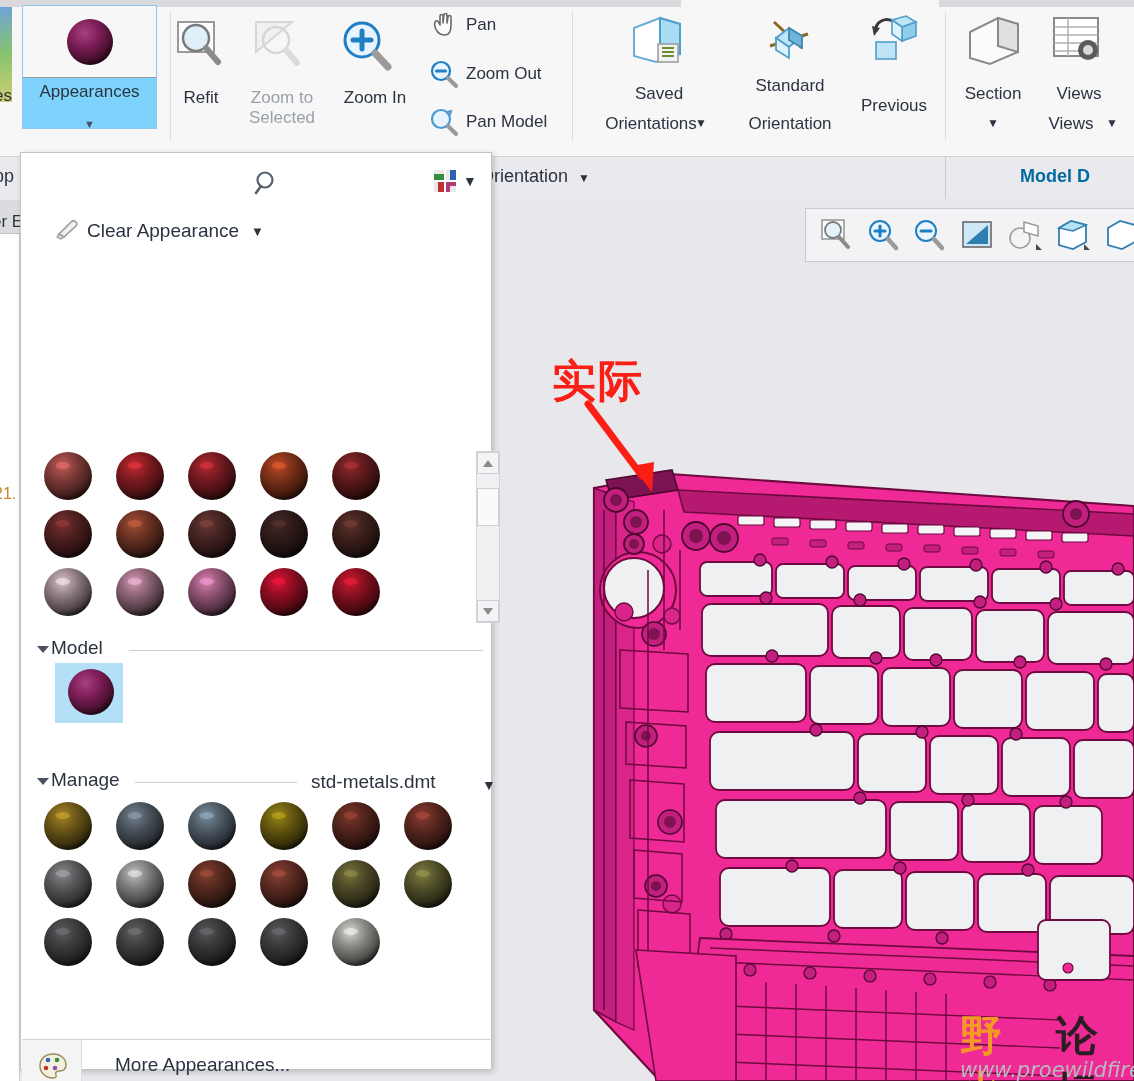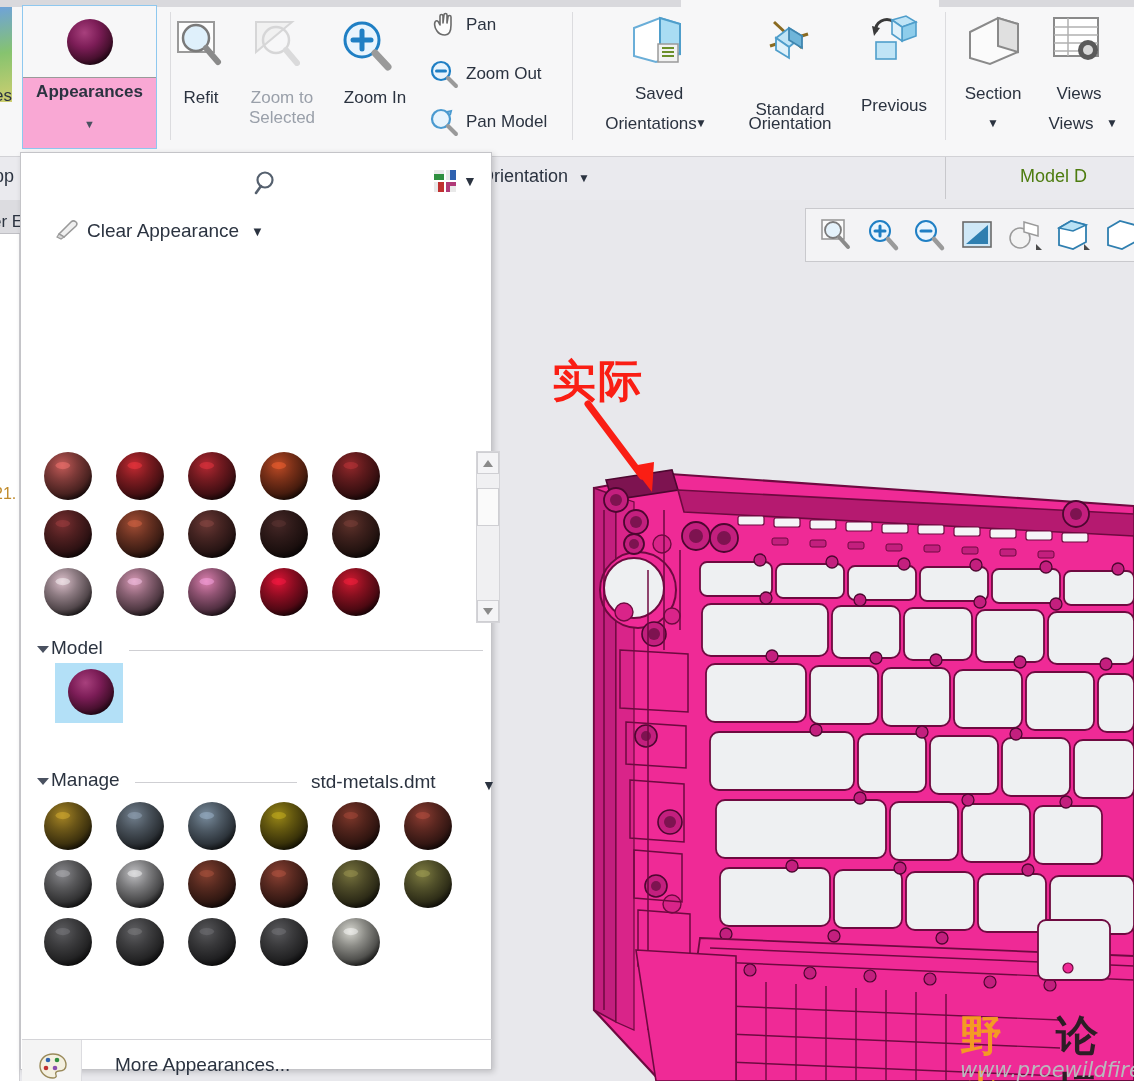--- a/index.html
+++ b/index.html
@@ -14,41 +14,41 @@
 
   
   #ribbon{position:absolute;left:0;top:0;width:1134px;height:156px;background:#f7f7f8;}
   #ribbon-topstrip{position:absolute;left:0;top:0;width:1134px;height:7px;background:#d9d9dd;}
   #tab-active-strip{position:absolute;left:681px;top:0;width:258px;height:7px;background:#f7f7f8;}
   #ribbon-leftedge{position:absolute;left:0;top:7px;width:20px;height:149px;background:#f7f7f8;}
   #ribbon-thumb-left{position:absolute;left:0;top:7px;width:12px;height:95px;
      background:linear-gradient(170deg,#6fa3d8 0%, #86c36f 48%, #cfcf70 100%);}
 
   
-  #app-btn{position:absolute;left:22px;top:5px;width:135px;height:144px;background:#f9a8d4;border:1px solid #8ec8ef;box-sizing:border-box;font-weight:bold;}
+  #app-btn{position:absolute;left:22px;top:5px;width:135px;height:124px;background:#7dd3fc;border:1px solid #8ec8ef;box-sizing:border-box;}
   #app-btn-icon{position:absolute;left:0;top:0;width:133px;height:72px;background:#f7f7f8;border-bottom:1px solid #9a9a9a;box-sizing:border-box;}
   .sphere{border-radius:50%;display:block;}
   #app-sphere{position:absolute;left:43px;top:12px;width:48px;height:48px;}
   #app-btn-label{position:absolute;left:0;top:76px;width:133px;text-align:center;font-size:17px;color:#2b3340;}
   #app-btn-caret{position:absolute;left:0;top:112px;width:133px;text-align:center;font-size:11px;color:#4a5160;}
 
   .vsep{position:absolute;width:1px;background:#dcdcdf;}
 
   
   .cmd-lbl{position:absolute;font-size:17px;color:#2b3340;text-align:center;}
   .cmd-lbl.dim{color:#9aa0aa;}
   .icon-box{position:absolute;}
 
   .smalllbl{position:absolute;font-size:17px;color:#2b3340;}
 
   
   #ribbon-bottom{position:absolute;left:0;top:156px;width:1134px;height:44px;background:#eaeaee;border-top:1px solid #d2d2d6;box-sizing:border-box;}
   #rb-sep1{position:absolute;left:945px;top:157px;width:1px;height:42px;background:#c8c8cc;}
   #rb-orient{position:absolute;left:480px;top:166px;font-size:18px;color:#2b3340;}
-  #rb-modeld{position:absolute;left:1020px;top:166px;font-size:18px;color:#4d7c0f;}
+  #rb-modeld{position:absolute;left:1020px;top:166px;font-size:18px;color:#0369a1;font-weight:bold;}
   #left-pp{position:absolute;left:-6px;top:166px;font-size:18px;color:#2b3340;}
 
   
   #left-col{position:absolute;left:0;top:200px;width:20px;height:881px;background:#ffffff;border-right:1px solid #cfcfd3;box-sizing:border-box;}
   #left-sliver-a{position:absolute;left:0;top:200px;width:20px;height:34px;background:#dcdce0;border-bottom:1px solid #bfbfc4;box-sizing:border-box;}
   #left-erE{position:absolute;left:-8px;top:212px;font-size:17px;color:#2b3340;}
   #left-21{position:absolute;left:-6px;top:485px;font-size:16px;color:#c08a2a;}
 
   
   #graphics{position:absolute;left:270px;top:201px;width:864px;height:880px;background:#e8e8ec;}
@@ -192,21 +192,21 @@
 
   <svg class="icon-box" style="left:756px;top:10px;" width="66" height="62" viewBox="0 0 66 62">
     <g stroke="#8a6a20" stroke-width="3">
       <line x1="18" y1="12" x2="46" y2="38"></line>
         <line x1="14" y1="36" x2="52" y2="24"></line>
     </g>
     <path d="M20 28 L33 18 L46 26 L33 37 Z" fill="#bfe4f6" stroke="#4f9ecb" stroke-width="1.8"></path>
     <path d="M33 18 L46 26 L46 38 L33 30 Z" fill="#6fb5d9" stroke="#3f86b0" stroke-width="1.8"></path>
     <path d="M20 28 L33 37 L33 48 L20 40 Z" fill="#dff1fa" stroke="#4f9ecb" stroke-width="1.8"></path>
   </svg>
-  <div class="cmd-lbl" style="left:742px;top:100px;width:96px;">Standard</div>
+  <div class="cmd-lbl" style="left:742px;top:76px;width:96px;">Standard</div>
   <div class="cmd-lbl" style="left:738px;top:114px;width:104px;">Orientation</div>
 
   <svg class="icon-box" style="left:862px;top:10px;" width="62" height="62" viewBox="0 0 62 62">
     <path d="M14 22 C12 12 24 6 32 12" fill="none" stroke="#3a3a3a" stroke-width="3"></path>
     <polygon points="10,16 18,18 12,26" fill="#3a3a3a"></polygon>
     <path d="M30 10 L44 6 L54 12 L40 17 Z" fill="#bfe4f6" stroke="#4f9ecb" stroke-width="1.6"></path>
     <path d="M40 17 L54 12 L54 26 L40 31 Z" fill="#8ecdeb" stroke="#4f9ecb" stroke-width="1.6"></path>
     <path d="M30 10 L40 17 L40 31 L30 24 Z" fill="#dff1fa" stroke="#4f9ecb" stroke-width="1.6"></path>
     <rect x="14" y="32" width="20" height="17" fill="#bfe4f6" stroke="#4f9ecb" stroke-width="1.6"></rect>
   </svg>

